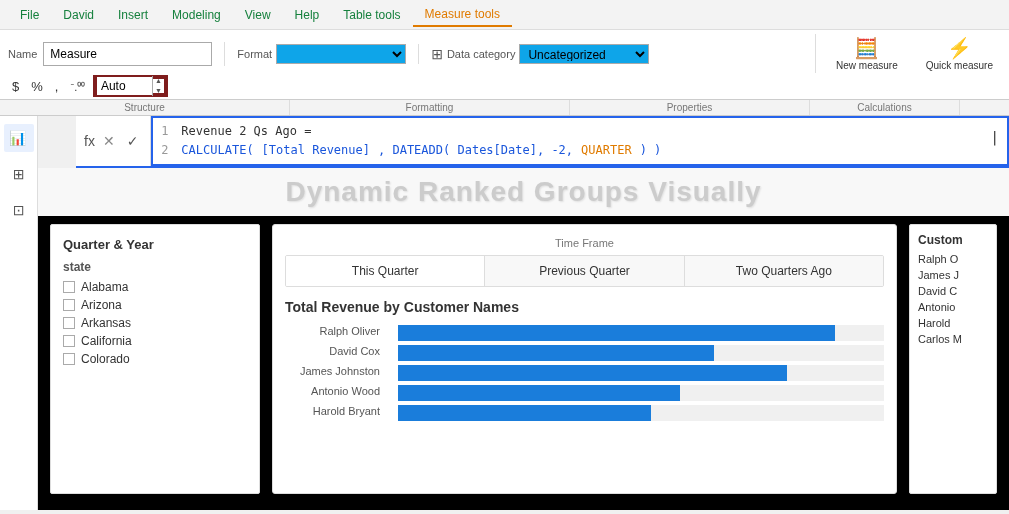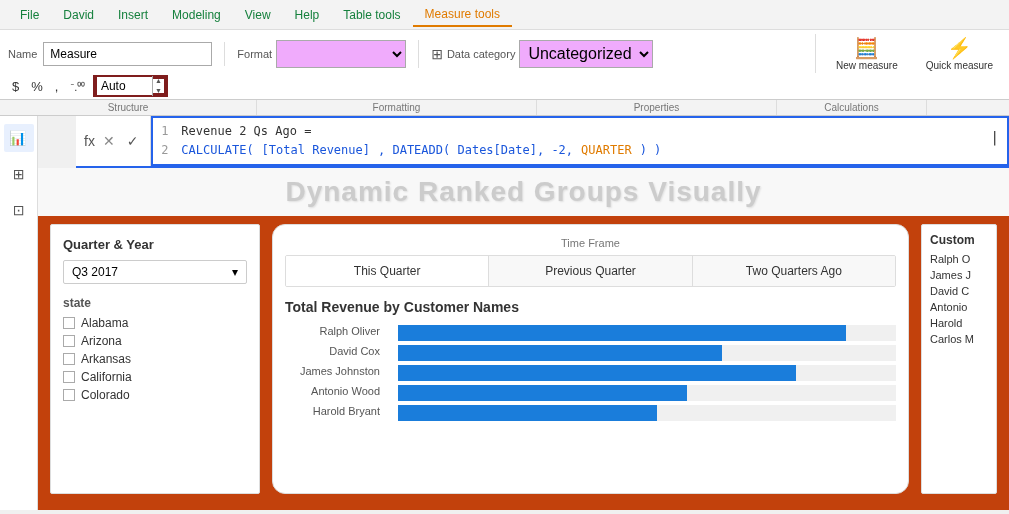--- a/index.html
+++ b/index.html
@@ -19,21 +19,21 @@
     .ribbon {
       background: #fff; border-bottom: 1px solid #ccc; padding: 4px 8px 0 8px;
     }
     .ribbon-group { display: flex; align-items: center; gap: 6px; border-right: 1px solid #ddd; padding-right: 12px; margin-right: 4px; }
     .ribbon-group:last-child { border-right: none; }
     .ribbon-label { font-size: 11px; color: #555; }
     .ribbon-input {
       height: 24px; border: 1px solid #aaa; padding: 2px 6px; font-size: 12px; min-width: 120px;
     }
     .ribbon-dropdown {
-      height: 28px; border: 1px solid #aaa; padding: 2px 4px; font-size: 16px; min-width: 130px; background: #f0abfc;
+      height: 20px; border: 1px solid #aaa; padding: 2px 4px; font-size: 12px; min-width: 130px; background: #0ea5e9;
     }
     .ribbon-row2 {
       display: flex; align-items: center; gap: 4px; padding: 2px 0;
     }
     .ribbon-symbol { font-size: 13px; color: #333; cursor: pointer; padding: 2px 4px; }
     .ribbon-auto-box {
       display: flex; align-items: center; border: 4px solid #7f1d1d; height: 22px;
     }
     .ribbon-auto-input { width: 55px; border: none; padding: 2px 4px; font-size: 12px; outline: none; }
     .ribbon-auto-arrows { display: flex; flex-direction: column; border-left: 1px solid #aaa; }
@@ -99,21 +99,21 @@
     .formula-linenum { color: #999; min-width: 12px; }
     .formula-text-normal { color: #333; }
     .formula-text-blue { color: #1a56db; }
     .formula-text-orange { color: #e07b00; }
     .formula-cursor {
       position: absolute; right: 8px; top: 8px; font-size: 14px; color: #333;
     }
 
     
     .canvas-area {
-      flex: 1; background: #c2410c; overflow: hidden; position: relative;
+      flex: 1; background: #000000; overflow: hidden; position: relative;
     }
 
     
     .page-title {
       text-align: center; font-size: 28px; font-weight: bold; color: #ccc;
       padding: 8px 0; letter-spacing: 1px; background: #f8f8f8;
       text-shadow: 1px 1px 2px rgba(0,0,0,0.1);
     }
 
     
@@ -131,21 +131,21 @@
       display: flex; align-items: center; justify-content: space-between;
       border: 1px solid #ccc; padding: 4px 8px; border-radius: 2px;
       cursor: pointer; background: white; margin-bottom: 12px; font-size: 12px;
     }
     .filter-section-title { font-size: 12px; font-weight: 600; color: #555; margin-bottom: 6px; }
     .filter-item { display: flex; align-items: center; gap: 6px; margin-bottom: 4px; font-size: 12px; color: #333; }
     .filter-checkbox { width: 12px; height: 12px; border: 1px solid #aaa; background: white; flex-shrink: 0; }
 
     
     .middle-panel {
-      flex: 1; background: white; border: 1px solid #ddd; border-radius: 13px; padding: 12px;
+      flex: 1; background: white; border: 1px solid #ddd; border-radius: 3px; padding: 12px;
       margin-right: 12px;
     }
 
     
     .time-frame-label { font-size: 11px; color: #777; margin-bottom: 6px; text-align: center; }
     .time-frame-buttons {
       display: flex; margin-bottom: 12px; border: 1px solid #ddd; border-radius: 2px; overflow: hidden;
     }
     .time-btn {
       flex: 1; padding: 8px 4px; text-align: center; font-size: 12px; cursor: pointer;
@@ -157,21 +157,21 @@
     
     .chart-title { font-size: 14px; font-weight: 600; color: #333; margin-bottom: 10px; }
     .chart-area { display: flex; flex-direction: column; gap: 4px; }
     .chart-row { display: flex; align-items: flex-start; gap: 18px; }
     .chart-label { font-size: 11px; color: #555; text-align: right; min-width: 95px; }
     .chart-bar-container { flex: 1; height: 16px; background: #f0f0f0; }
     .chart-bar { height: 100%; background: #1a7ddb; }
 
     
     .right-panel {
-      width: 76px; background: white; border: 1px solid #ddd; border-radius: 2px;
+      width: 88px; background: white; border: 1px solid #ddd; border-radius: 2px;
       padding: 8px; overflow: hidden;
     }
     .right-panel-title { font-size: 12px; font-weight: 600; color: #333; margin-bottom: 6px; }
     .right-list-item { font-size: 11px; color: #333; margin-bottom: 4px; white-space: nowrap; overflow: hidden; text-overflow: ellipsis; }
 
     .ribbon-top-row {
       display: flex; align-items: center; justify-content: space-between;
     }
     .ribbon-left { display: flex; align-items: center; gap: 8px; flex: 1; }
 
@@ -242,21 +242,21 @@
       <input class="ribbon-auto-input" type="text" value="Auto" style="">
       <div class="ribbon-auto-arrows">
         <span class="ribbon-auto-arrow">▲</span>
         <span class="ribbon-auto-arrow">▼</span>
       </div>
     </div>
   </div>
 </div>
 
 <div class="ribbon-sections">
-  <div class="ribbon-section" style="width:257px;">Structure</div>
+  <div class="ribbon-section" style="width:290px;">Structure</div>
   <div class="ribbon-section" style="width:280px;">Formatting</div>
   <div class="ribbon-section" style="width:240px;">Properties</div>
   <div class="ribbon-section" style="width:150px;">Calculations</div>
 </div>
 
 <div class="main-area">
 
   <div class="sidebar-icons">
     <div class="sidebar-icon active">📊</div>
     <div class="sidebar-icon">⊞</div>
@@ -289,24 +289,20 @@
     </div>
 
     <div class="canvas-area">
 
       <div class="page-title">Dynamic Ranked Groups Visually</div>
 
       <div class="content-panels">
 
         <div class="left-panel">
           <div class="panel-section-title">Quarter &amp; Year</div>
-          <div class="dropdown-selector">
-            <span>Q3 2017</span>
-            <span>▾</span>
-          </div>
           <div class="filter-section-title">state</div>
           <div class="filter-item">
             <div class="filter-checkbox"></div>
             <span>Alabama</span>
           </div>
           <div class="filter-item">
             <div class="filter-checkbox"></div>
             <span>Arizona</span>
           </div>
           <div class="filter-item">

